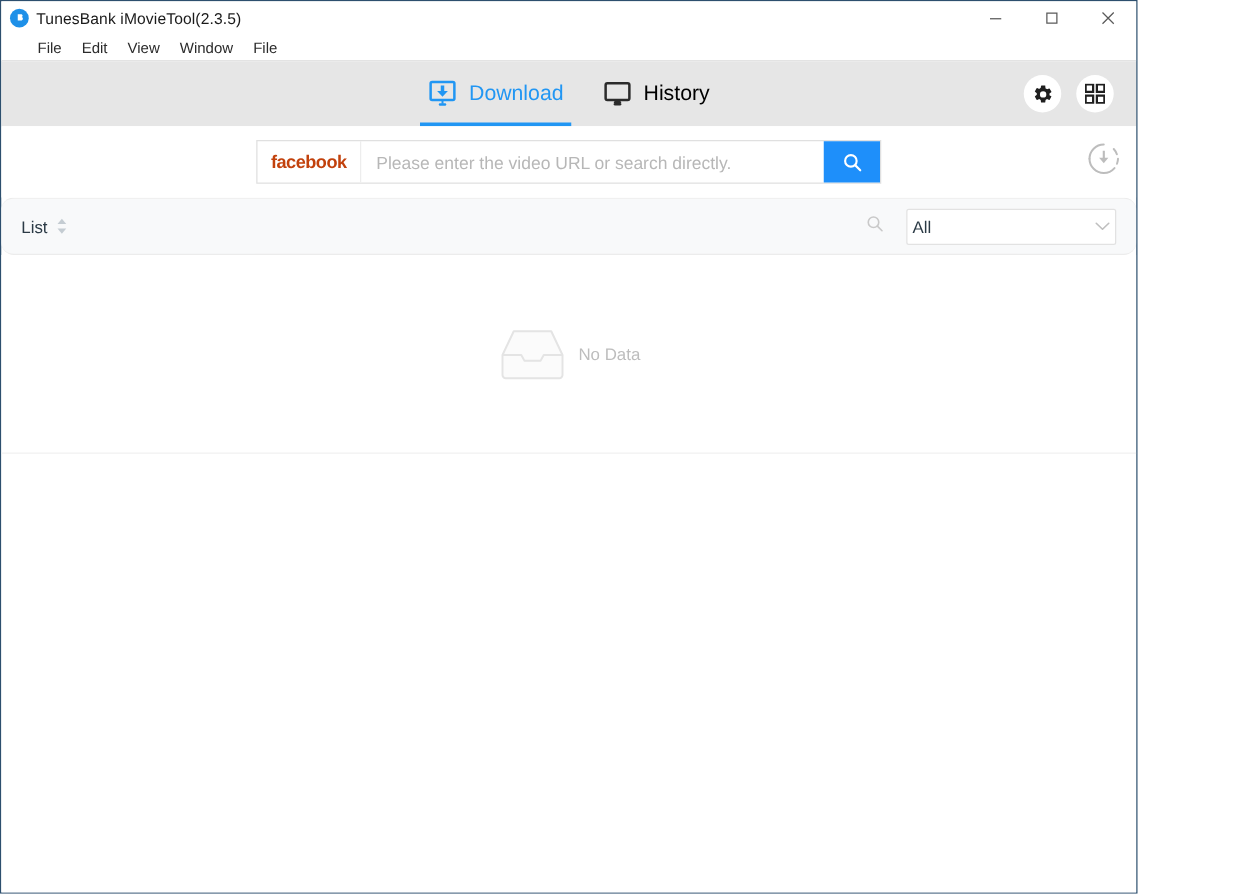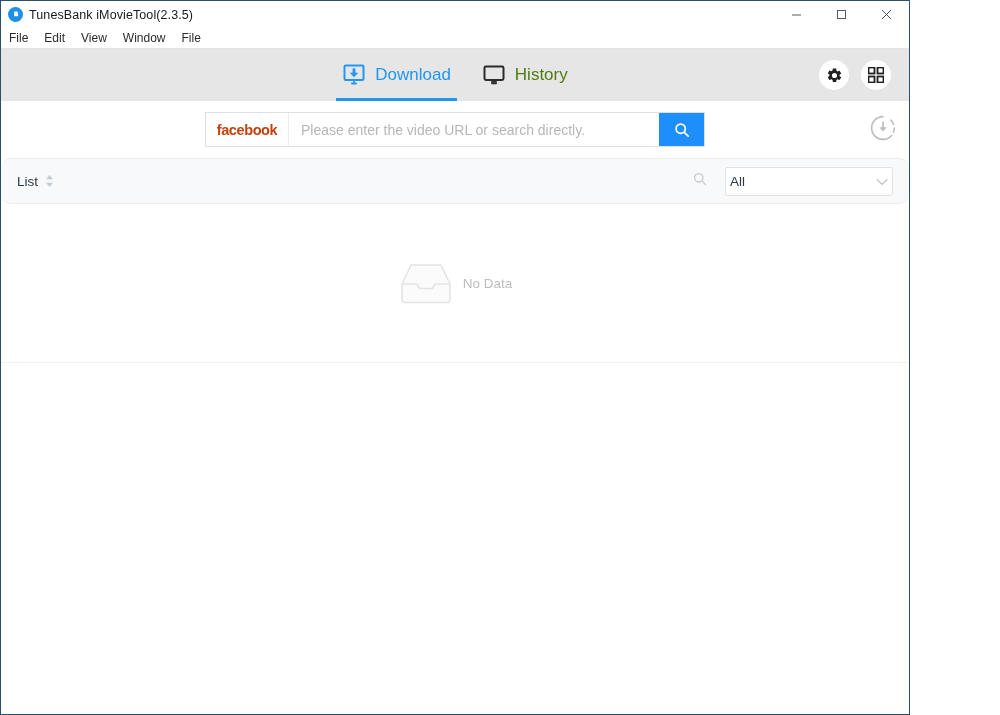--- a/index.html
+++ b/index.html
@@ -73,21 +73,21 @@
   }
   .win-btn svg { display: block; }
 
   
   .menubar {
     height: 20px;
     min-height: 20px;
     background: #ffffff;
     display: flex;
     align-items: center;
-    padding-left: 0;
+    padding-left: 21px;
     border-bottom: 1px solid #e3e3e3;
   }
   .menu-item {
     font-size: 12px;
     color: #2b2b2b;
     padding: 0 8px;
     line-height: 19px;
     white-space: nowrap;
     cursor: default;
   }
@@ -111,21 +111,21 @@
     display: flex;
     align-items: center;
     gap: 9px;
     height: 52px;
     cursor: pointer;
     position: relative;
     padding: 0 6px;
   }
   .tab .tab-label {
     font-size: 17px;
-    color: #4d7c0f;
+    color: #000000;
     white-space: nowrap;
   }
   .tab.active .tab-label { color: #2196f3; }
   .tab.active::after {
     content: "";
     position: absolute;
     left: 0;
     right: 0;
     bottom: 0;
     height: 3px;

